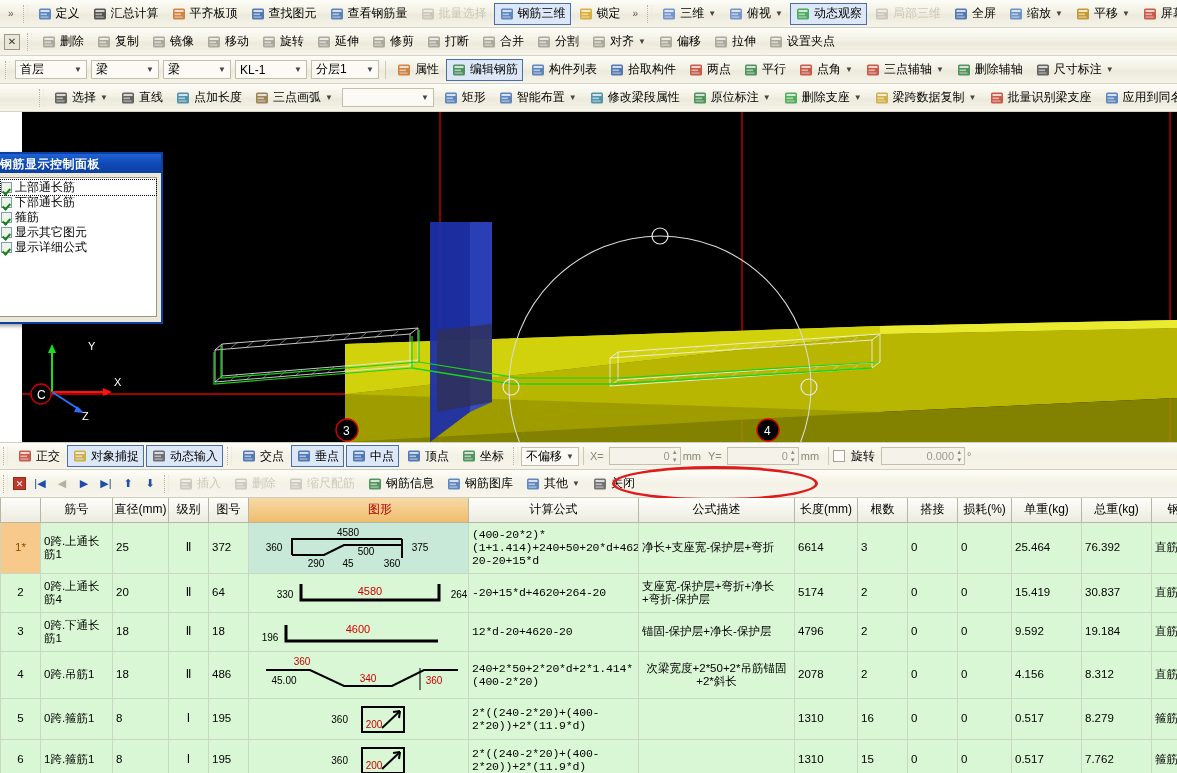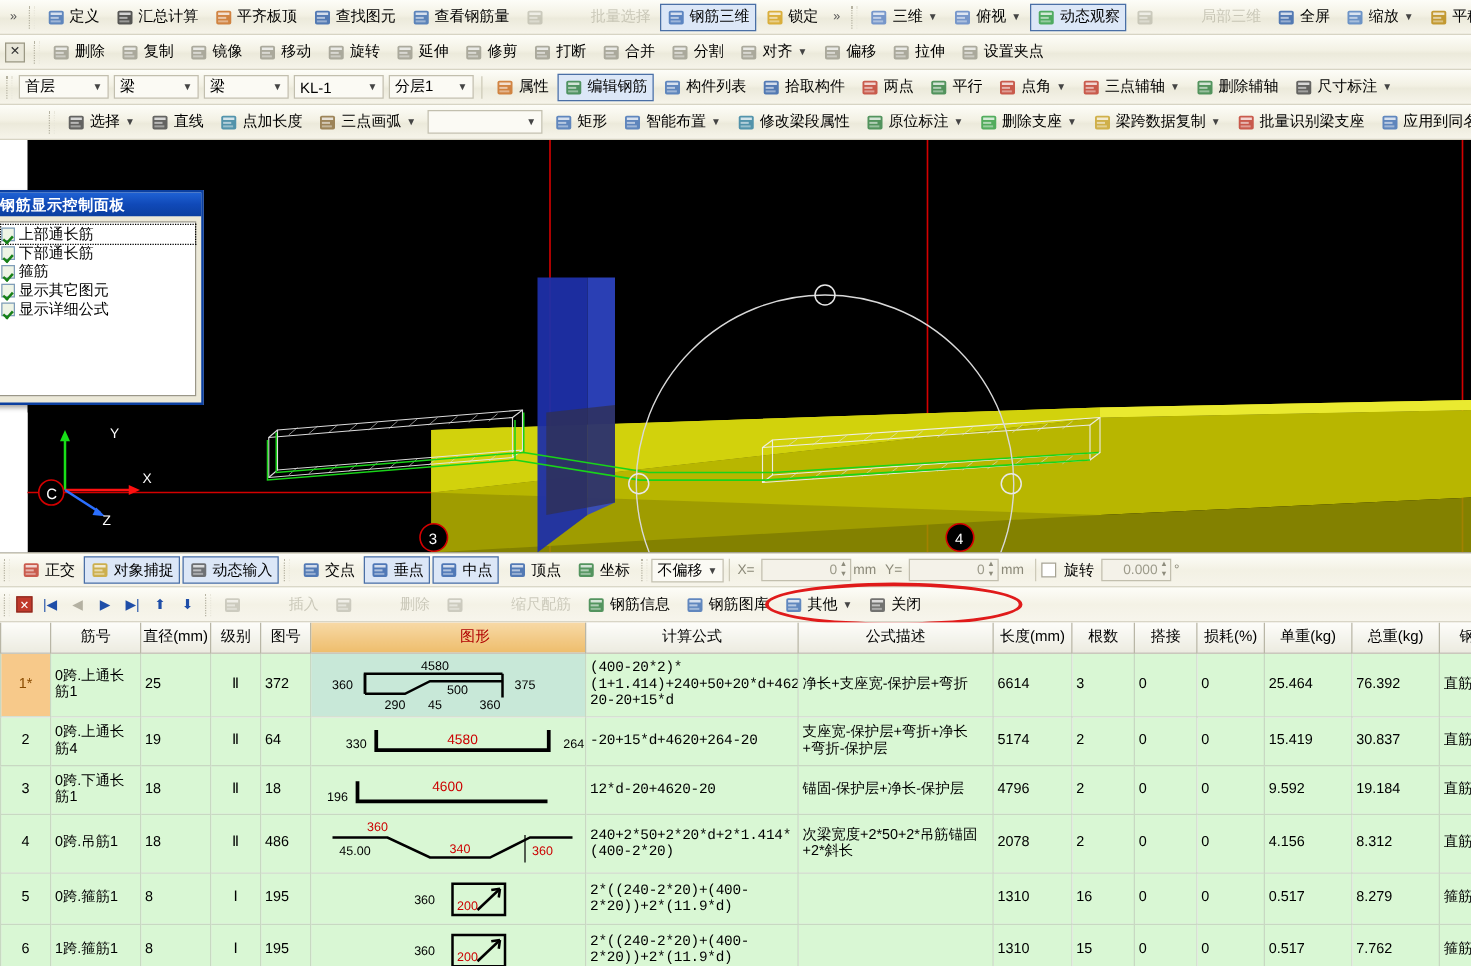--- a/index.html
+++ b/index.html
@@ -23,21 +23,21 @@
     white-space: nowrap;
     overflow: hidden;
   }
   .tb-item {
     display: inline-flex; align-items: center;
     height: 22px; padding: 0 4px; margin: 0 1px;
     color: #000; border: 1px solid transparent;
     cursor: default; flex: 0 0 auto;
   }
   .tb-item.sel { border: 1px solid #4a6fa5; background: #dce7f7; }
-  .tb-item.disabled { color: #a9a795; opacity: .55; gap: 34px; }
+  .tb-item.disabled { color: #a9a795; opacity: .55; }
   .tb-label { padding-left: 3px; font-size: 12px; }
   .grip {
     flex: 0 0 auto; width: 5px; height: 18px; margin: 0 3px;
     border-left: 1px dotted #b6b3a2; border-right: 1px dotted #e9e7db;
   }
   .sep { flex: 0 0 auto; width: 1px; height: 18px; background: #cdcab8; margin: 0 4px; }
   .caret { font-size: 8px; padding-left: 4px; color: #444; }
   .closebox {
     flex: 0 0 auto; width: 16px; height: 16px; margin: 0 4px 0 2px;
     border: 1px solid #9b9884; background: #e8e6d8;
@@ -1073,21 +1073,21 @@
       <span>0</span>
       <span class="spin">
           <span>▲</span>
           <span>▼</span>
         </span>
     </div>
     <span class="unit">mm</span>
     <div class="sep"></div>
     <div class="sqchk"></div>
     <span class="unit" style="font-size:12px;color:#000;padding:0 6px">旋转</span>
-    <div class="numfield" style="width:56px">
+    <div class="numfield" style="width:84px">
       <span>0.000</span>
       <span class="spin">
           <span>▲</span>
           <span>▼</span>
         </span>
     </div>
     <span class="unit">°</span>
   </div>
 
   <div id="navbar">
@@ -1234,21 +1234,21 @@
             <td class="num" style="width: 50px;">3</td>
             <td class="num" style="width: 50px;">0</td>
             <td class="num" style="width: 54px;">0</td>
             <td class="num" style="width: 70px;">25.464</td>
             <td class="num" style="width: 70px;">76.392</td>
             <td class="num" style="width: 80px;">直筋</td>
           </tr>
           <tr class="">
             <td class="rownum" style="width: 40px;">2</td>
             <td class="num" style="width: 72px;">0跨.上通长筋4</td>
-            <td class="num" style="width: 56px;">19</td>
+            <td class="num" style="width: 56px;">20</td>
             <td class="grade" style="width: 40px;">Ⅱ</td>
             <td class="num" style="width: 40px;">64</td>
             <td class="figure" style="width: 220px; padding-left: 18px;">
               <svg class="figsvg" width="214" height="34" viewBox="0 0 214 34">
                 <text x="18" y="22" fill="#000" font-size="10" text-anchor="middle" font-family="Liberation Sans, sans-serif">330</text>
                 <path d="M34 8 L34 24 L172 24 L172 8" stroke="#000" stroke-width="3" fill="none"></path>
                 <text x="103" y="19" fill="#cc0000" font-size="11" text-anchor="middle" font-family="Liberation Sans, sans-serif">4580</text>
                 <text x="192" y="22" fill="#000" font-size="10" text-anchor="middle" font-family="Liberation Sans, sans-serif">264</text>
               </svg>
             </td>
@@ -1295,21 +1295,21 @@
               <svg class="figsvg" width="214" height="42" viewBox="0 0 214 42">
                 <path d="M14 16 L58 16 L92 32 L140 32 L172 16 L206 16" stroke="#000" stroke-width="2" fill="none"></path>
                 <text x="50" y="11" fill="#cc0000" font-size="10" text-anchor="middle" font-family="Liberation Sans, sans-serif">360</text>
                 <text x="32" y="30" fill="#000" font-size="10" text-anchor="middle" font-family="Liberation Sans, sans-serif">45.00</text>
                 <text x="116" y="28" fill="#cc0000" font-size="10" text-anchor="middle" font-family="Liberation Sans, sans-serif">340</text>
                 <text x="182" y="30" fill="#cc0000" font-size="10" text-anchor="middle" font-family="Liberation Sans, sans-serif">360</text>
                 <line x1="168" y1="14" x2="168" y2="36" stroke="#000" stroke-width="1"></line>
               </svg>
             </td>
             <td class="formula" style="width: 170px;">240+2*50+2*20*d+2*1.414*(400-2*20)</td>
-            <td class="" style="width: 156px;">次梁宽度+2*50+2*吊筋锚固+2*斜长</td>
+            <td class="" style="width: 156px; text-align: center;">次梁宽度+2*50+2*吊筋锚固+2*斜长</td>
             <td class="num" style="width: 63px;">2078</td>
             <td class="num" style="width: 50px;">2</td>
             <td class="num" style="width: 50px;">0</td>
             <td class="num" style="width: 54px;">0</td>
             <td class="num" style="width: 70px;">4.156</td>
             <td class="num" style="width: 70px;">8.312</td>
             <td class="num" style="width: 80px;">直筋</td>
           </tr>
           <tr class="">
             <td class="rownum" style="width: 40px;">5</td>

